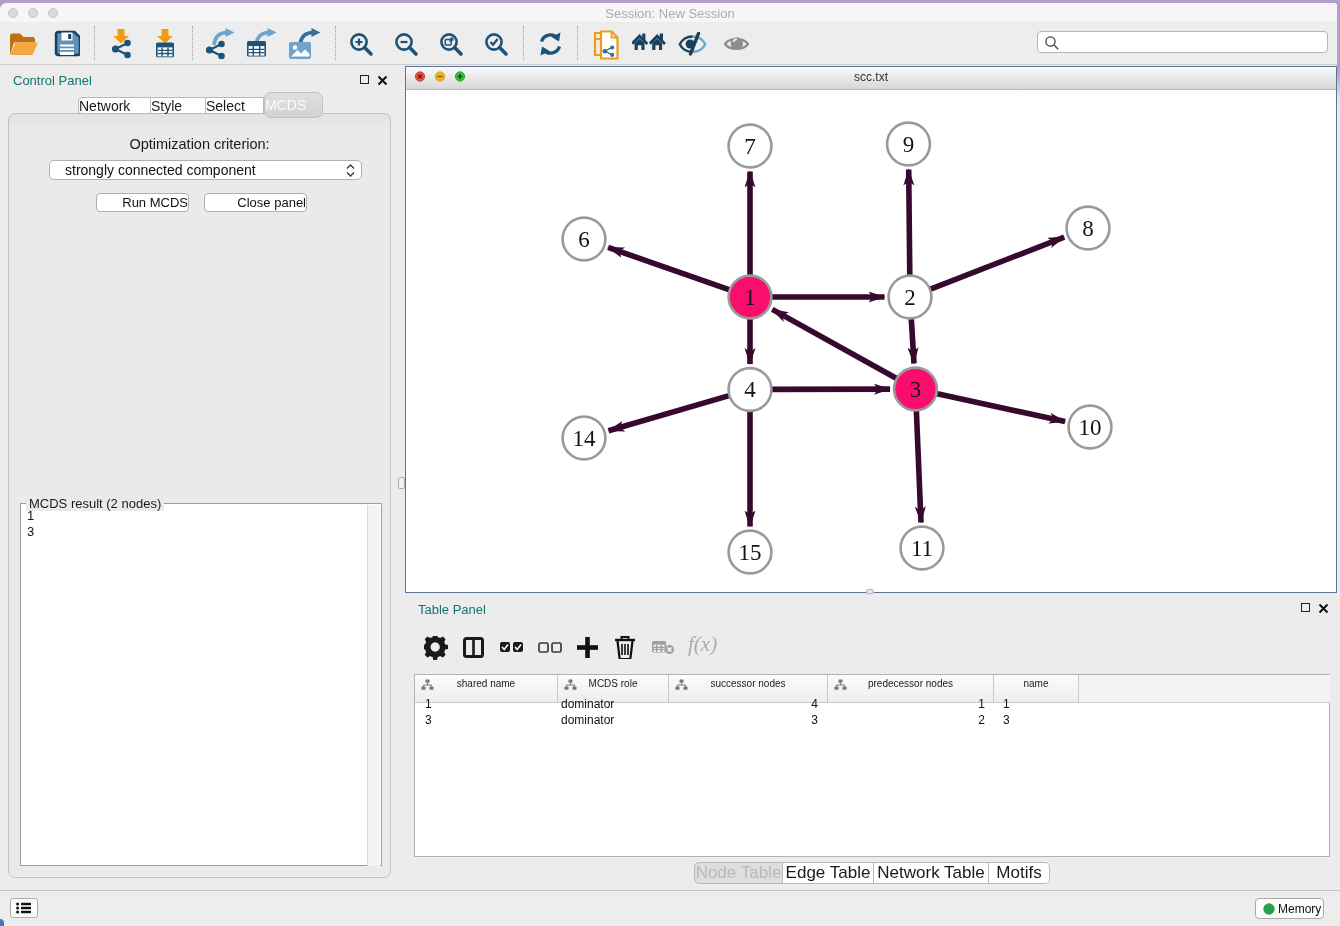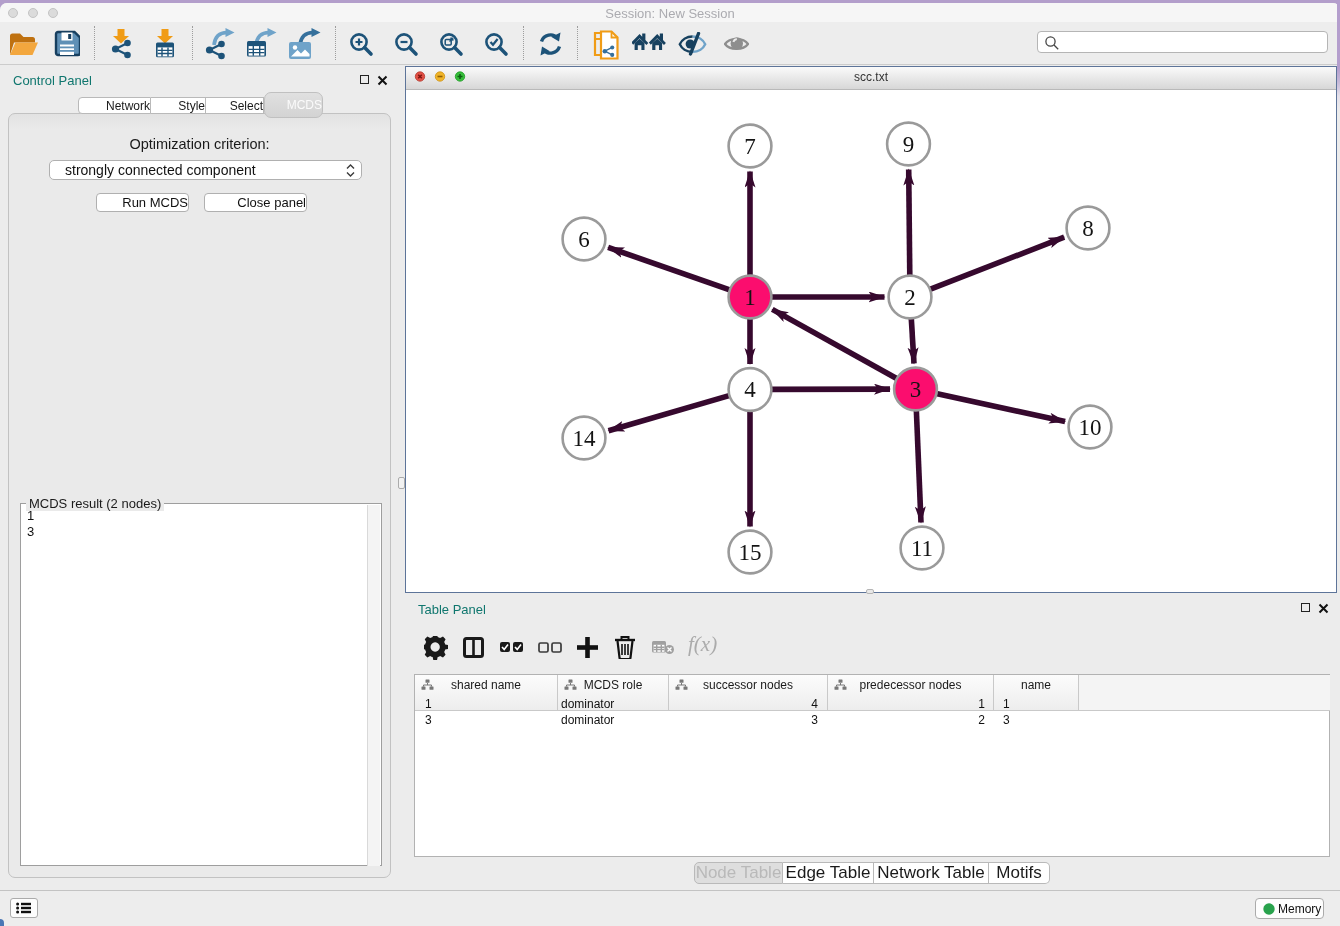--- a/index.html
+++ b/index.html
@@ -9,41 +9,41 @@
 .tl{width:10px;height:10px;border-radius:50%;background:#dbdbdb;border:1px solid #c4c4c4;top:5px}
 #wtitle{width:100%;text-align:center;top:3px;font-size:13px;color:#ababb0}
 #toolbar{left:0;top:19px;width:1340px;height:43px;background:#ededed;border-bottom:1px solid #cccccc}
 .sep{top:4px;height:34px;width:0;border-left:1px dotted #9d9d9d}
 #search{left:1037px;top:9px;width:291px;height:22px;background:#fff;border:1px solid #b5b5b5;border-radius:4px}
 #cpanel{left:0;top:62px;width:392px;height:831px;background:#ececec}
 .ptitle{font-size:13px;color:#0f766e}
 .wicon{width:9px;height:9px;border:1.6px solid #222}
 #tabs{left:78px;top:32px;height:17px;z-index:5}
 .tab{position:absolute;top:0;height:17px;background:#fff;border:1px solid #b9b9b9;border-left:none;
- font-size:12px;color:#1a1a1a;text-align:right;line-height:16px}
+ font-size:14px;color:#1a1a1a;text-align:left;line-height:16px}
 .tab.first{border-left:1px solid #b9b9b9;border-radius:4px 0 0 4px}
 .tab.last{border-radius:0 4px 4px 0}
 .tab.sel{top:-5px;height:26px;border-radius:7px;background:linear-gradient(#e0e0e0,#d3d3d3);border:1px solid #c0c0c0;color:#fbfbfb;line-height:24px}
 #cpbody{left:8px;top:48px;width:383px;height:765px;background:linear-gradient(180deg,#e2e2e2 0,#eaeaea 16px);border:1px solid #c2c2c2;border-radius:7px}
 #optlbl{left:0;top:22px;width:100%;text-align:center;font-size:14.5px;color:#1a1a1a}
 #combo{left:40px;top:46px;width:313px;height:20px;background:#fff;border:1px solid #b0b0b0;border-radius:5px;font-size:14px;color:#111;line-height:18px;padding-left:15px}
 .btn{position:absolute;top:79px;height:19px;background:#fff;border:1px solid #b0b0b0;border-radius:4px;font-size:13px;color:#111;text-align:right;line-height:17px}
 #fieldset{left:11px;top:389px;width:362px;height:363px;background:#fff;border:1px solid #9e9e9e}
 #fslbl{left:5px;top:-8px;background:#eaeaea;padding:0 3px;font-size:13px;color:#1a1a1a}
 #fstext{left:6px;top:4px;font-size:13px;color:#111;line-height:16px}
 #fsscroll{right:1px;top:1px;width:13px;height:361px;background:#f4f4f4;border-left:1px solid #d9d9d9}
 #frame{left:405px;top:63px;width:932px;height:527px;border:1px solid #5d7499;background:#fff}
 #ftitle{left:0;top:0;width:930px;height:23px;background:linear-gradient(#fafafa,#d7d7d7);border-bottom:1px solid #b9b9b9}
 #fname{width:100%;text-align:center;top:3px;font-size:12px;font-weight:normal;color:#333}
 #canvas{left:0;top:23px;width:930px;height:502px;background:#fff}
 #hsplit{left:866px;top:586px;width:8px;height:5px;background:#e8e8e8;border:1px solid #b5b5b5;border-radius:2px}
 #vsplith{left:398px;top:474px;width:7px;height:12px;background:#f2f2f2;border:1px solid #ababab;border-radius:2px}
 #tpanel{left:405px;top:594px;width:935px;height:296px;background:#ececec}
 #ttable{left:9px;top:77px;width:916px;height:183px;background:#fff;border:1px solid #b2b2b2}
-.hcell{position:absolute;top:0;height:36px;background:linear-gradient(#fcfcfc,#ededed);border-right:1px solid #c9c9c9;border-bottom:1px solid #c9c9c9;font-size:12px;color:#1a1a1a}
+.hcell{position:absolute;top:0;height:28px;background:linear-gradient(#fcfcfc,#ededed);border-right:1px solid #c9c9c9;border-bottom:1px solid #c9c9c9;font-size:10px;color:#1a1a1a}
 .hlbl{position:absolute;width:100%;text-align:center;top:3px}
 .cicon{position:absolute;left:6px;top:4px}
 .cell{position:absolute;font-size:12px;color:#111;height:16px;line-height:16px}
 #btabs{left:289px;top:265px;height:21px}
 .btab{position:absolute;top:0;height:22px;background:#fff;border:1px solid #b9b9b9;border-left:none;font-size:17px;color:#1a1a1a;text-align:center;line-height:19px}
 #statusbar{left:0;top:887px;width:1340px;height:36px;background:#ededed;border-top:1px solid #c3c3c3}
 #listbtn{left:10px;top:7px;width:28px;height:20px;background:#fdfdfd;border:1px solid #ababab;border-radius:3px}
 #membtn{left:1255px;top:7px;width:69px;height:21px;background:#fdfdfd;border:1px solid #ababab;border-radius:4px;font-size:12px;color:#111}
 svg{display:block}
 .icon{position:absolute}

